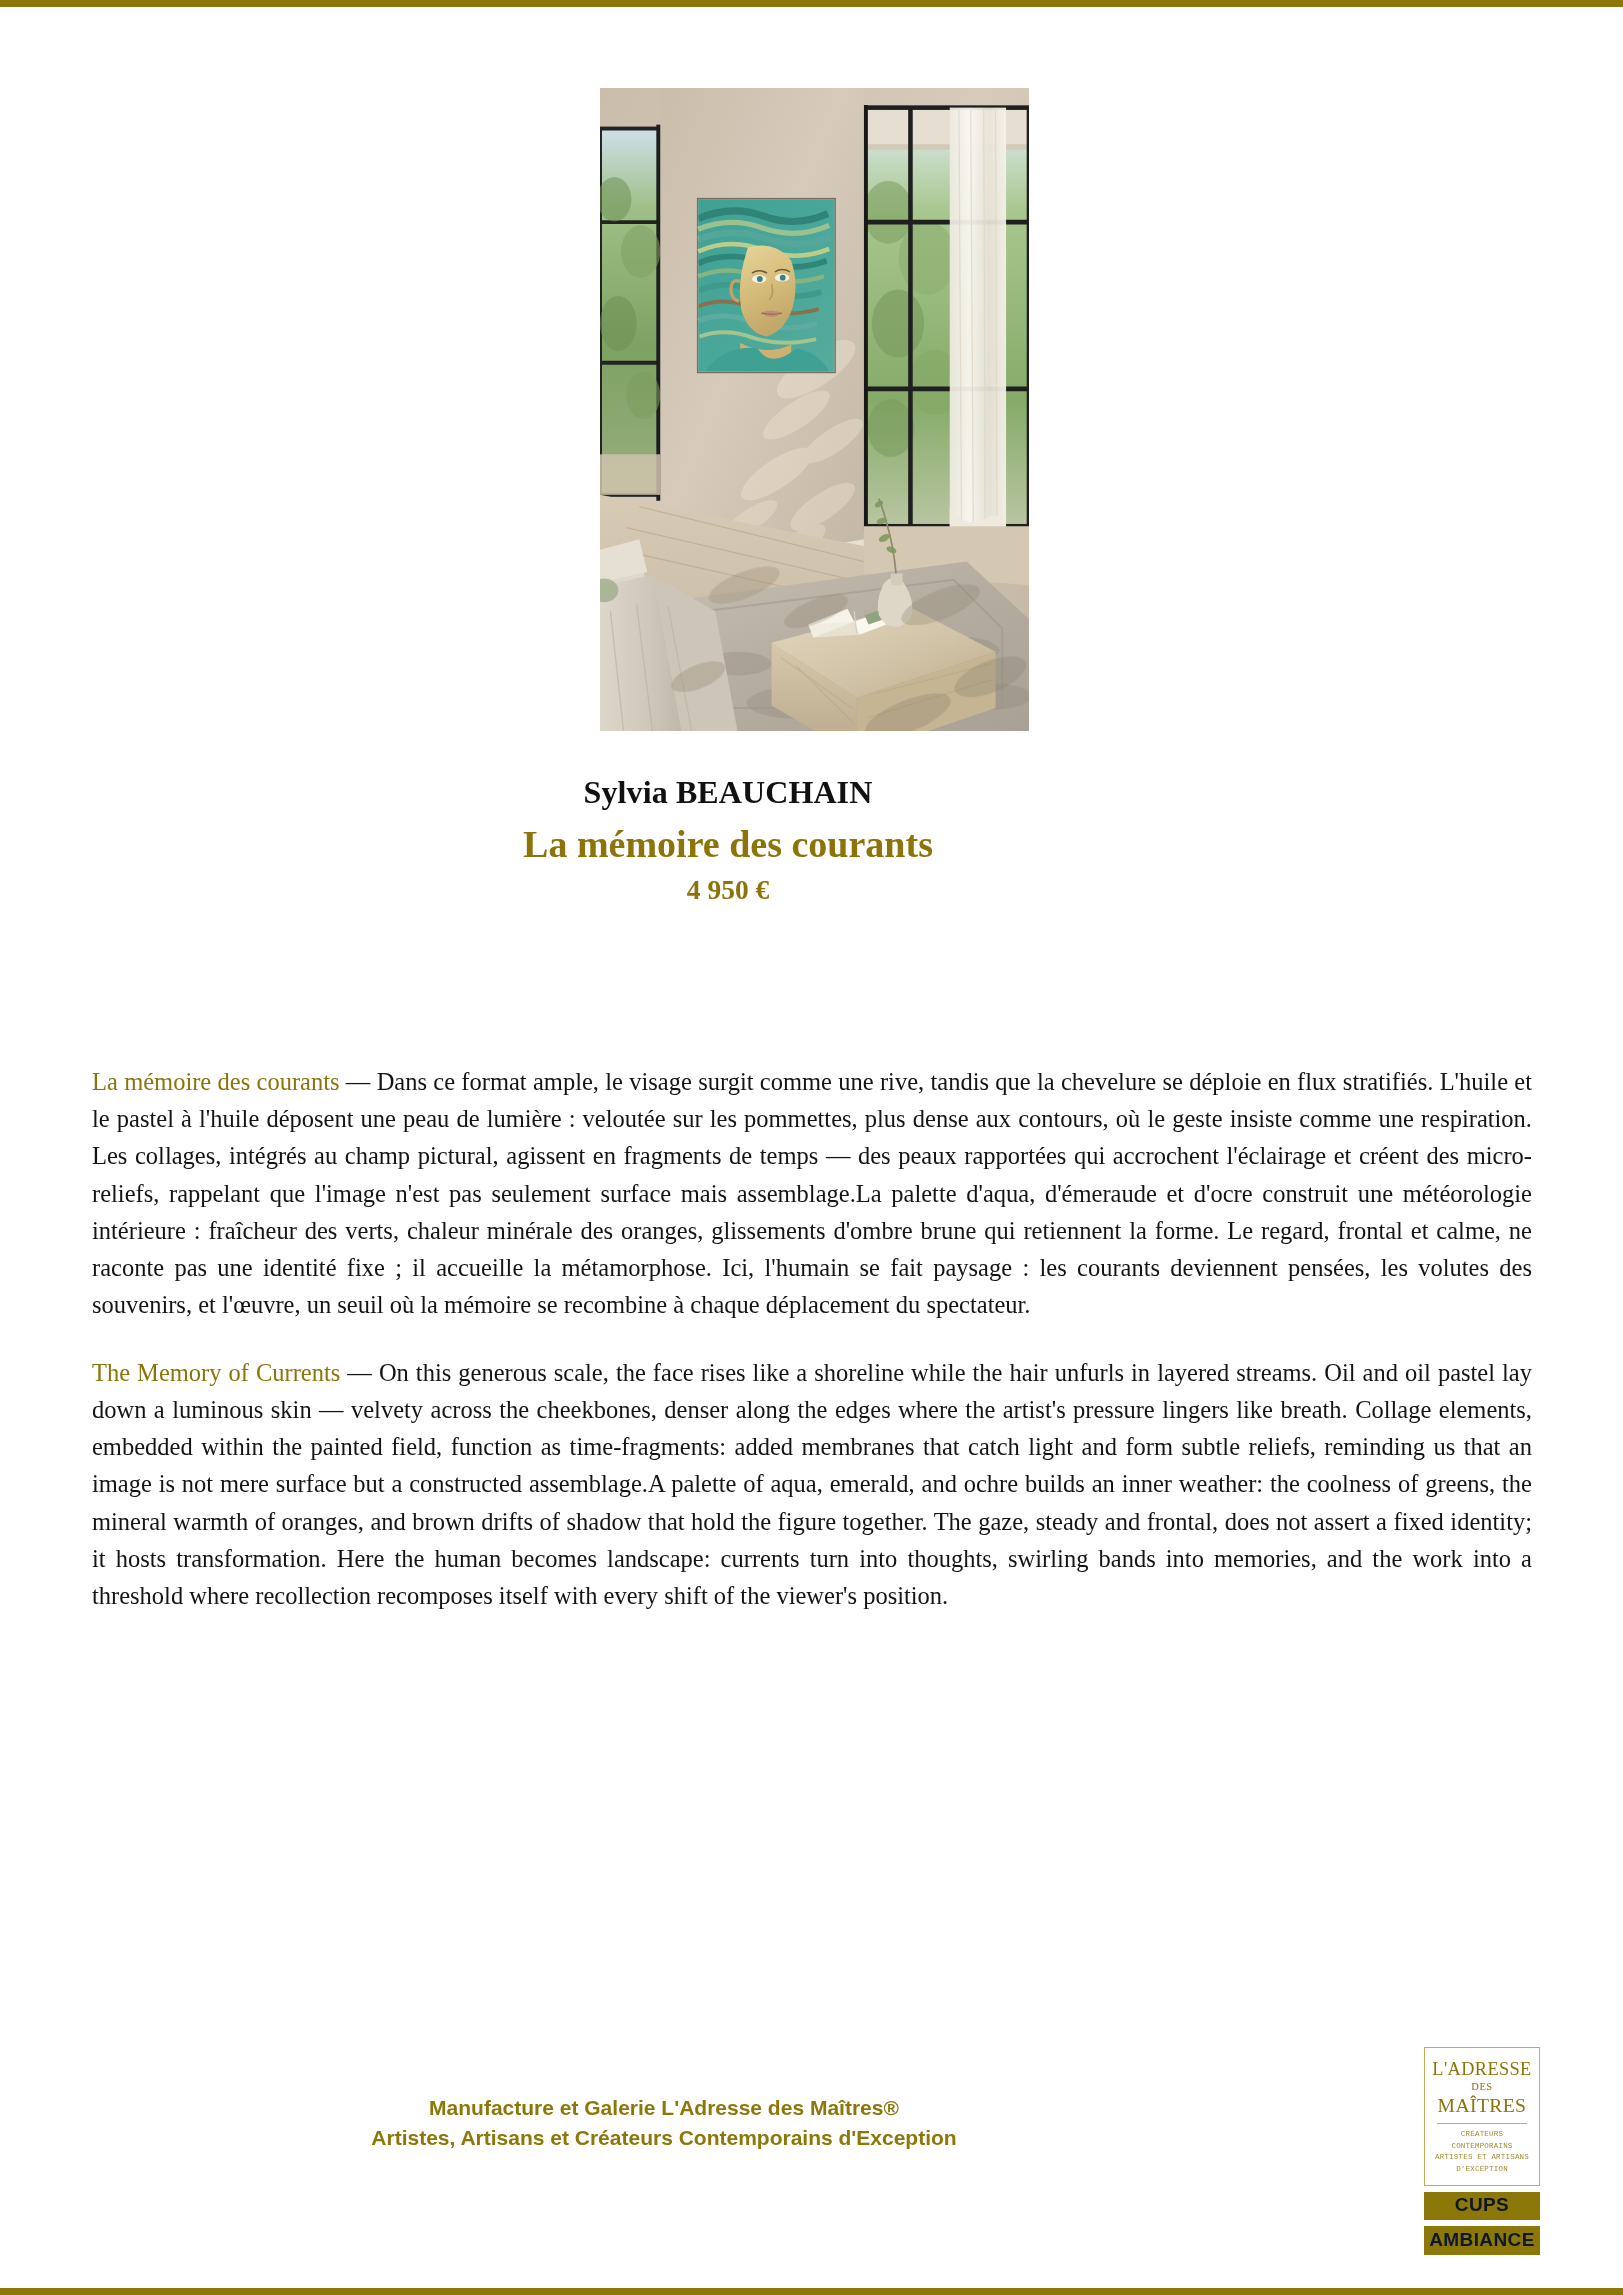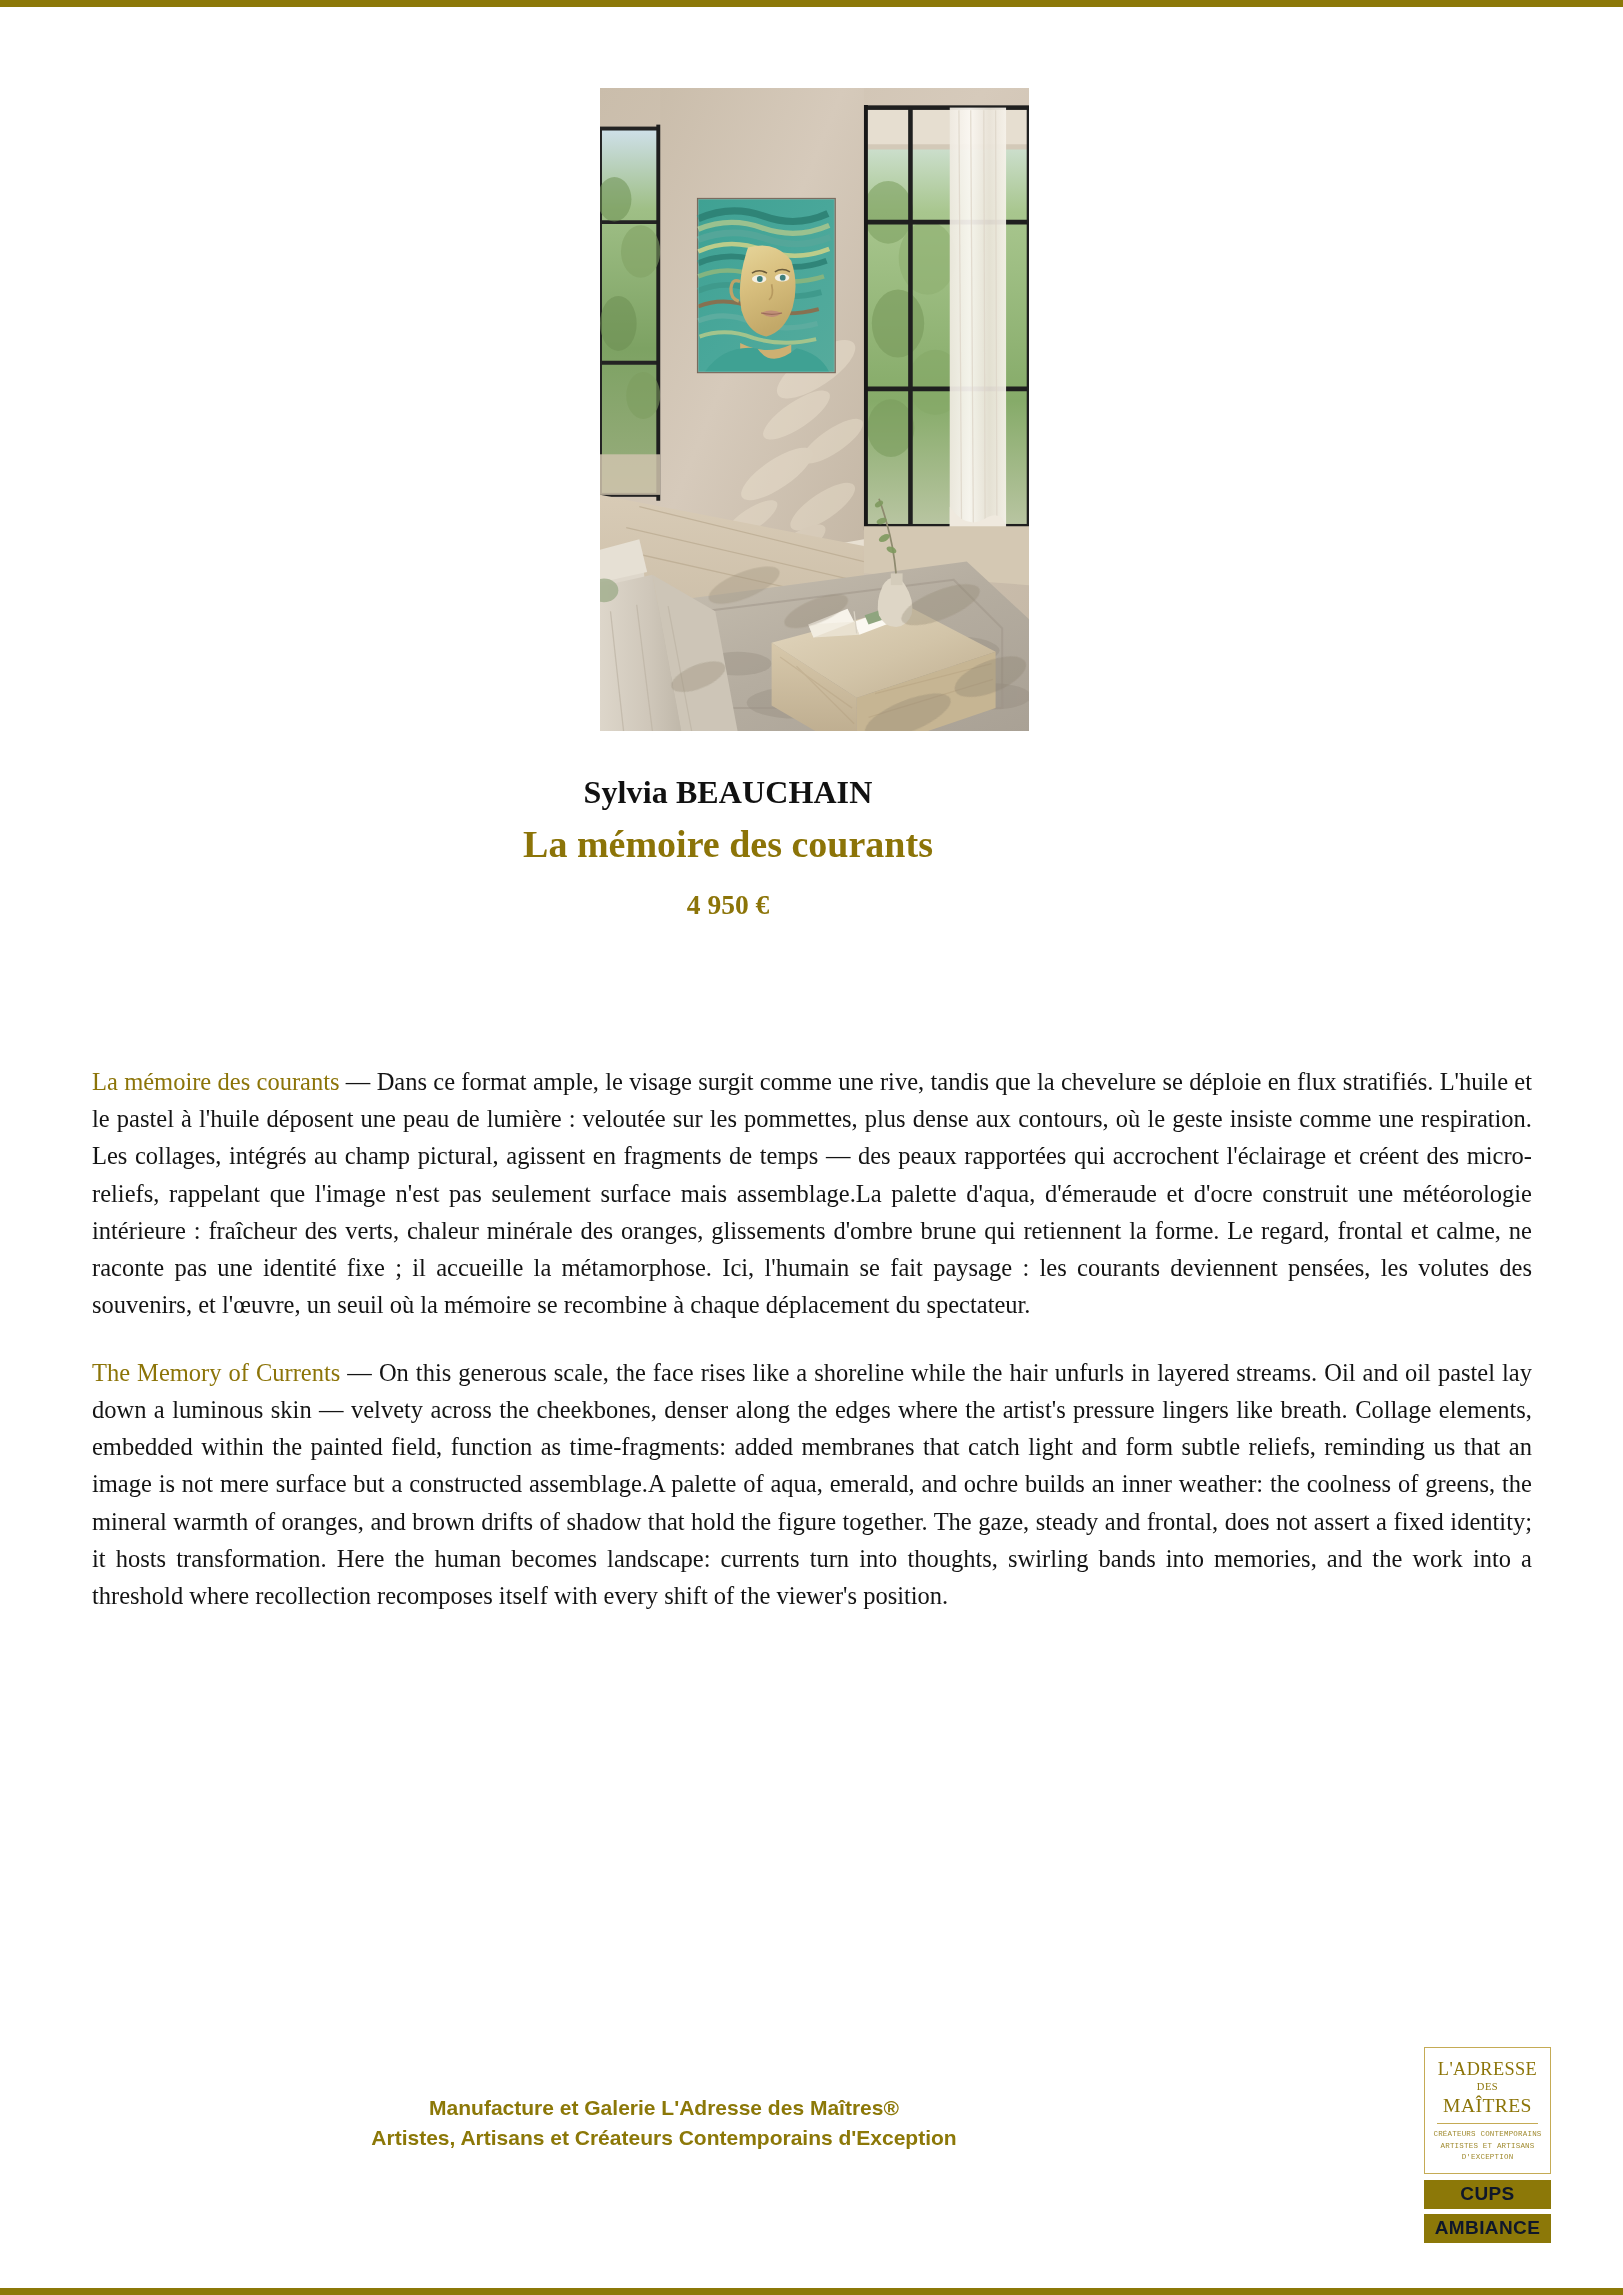--- a/index.html
+++ b/index.html
@@ -66,21 +66,21 @@
     font-weight: normal;
     color: #1a1a1a;
     line-height: 1.2;
     margin: 11.8px 0 0 0;
   }
   .artwork-price {
     font-size: 27.5px;
     font-weight: bold;
     color: #8C7408;
     line-height: 1.2;
-    margin: 22px 0 0 0;
+    margin: 7px 0 0 0;
   }
 
   
   .body-copy {
     position: absolute;
     left: 92px; top: 1063px;
     width: 1440px;
   }
   .para {
     font-size: 24.5px;
@@ -112,21 +112,21 @@
     font-size: 19px;
     font-weight: normal;
     color: #111111;
     line-height: 1.42;
   }
 
   
   .logo-wrap {
     position: absolute;
     left: 1424px; top: 2047px;
-    width: 127px;
+    width: 116px;
   }
   .logo-box {
     border: 1.3px solid #c5ab55;
     background: #ffffff;
     padding: 10.5px 5.2px 9.2px 5.2px;
     text-align: center;
   }
   .logo-l1 {
     font-family: "Liberation Serif", serif;
     font-size: 18.3px;

